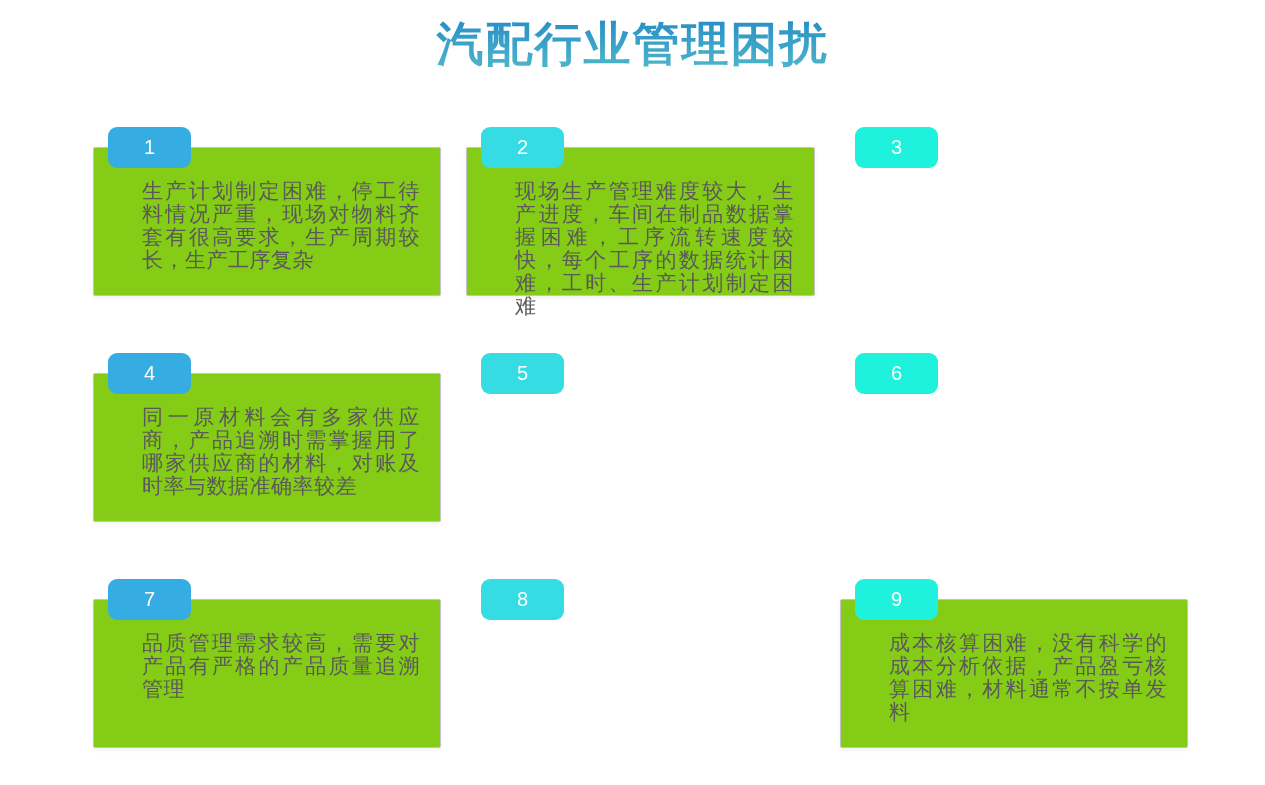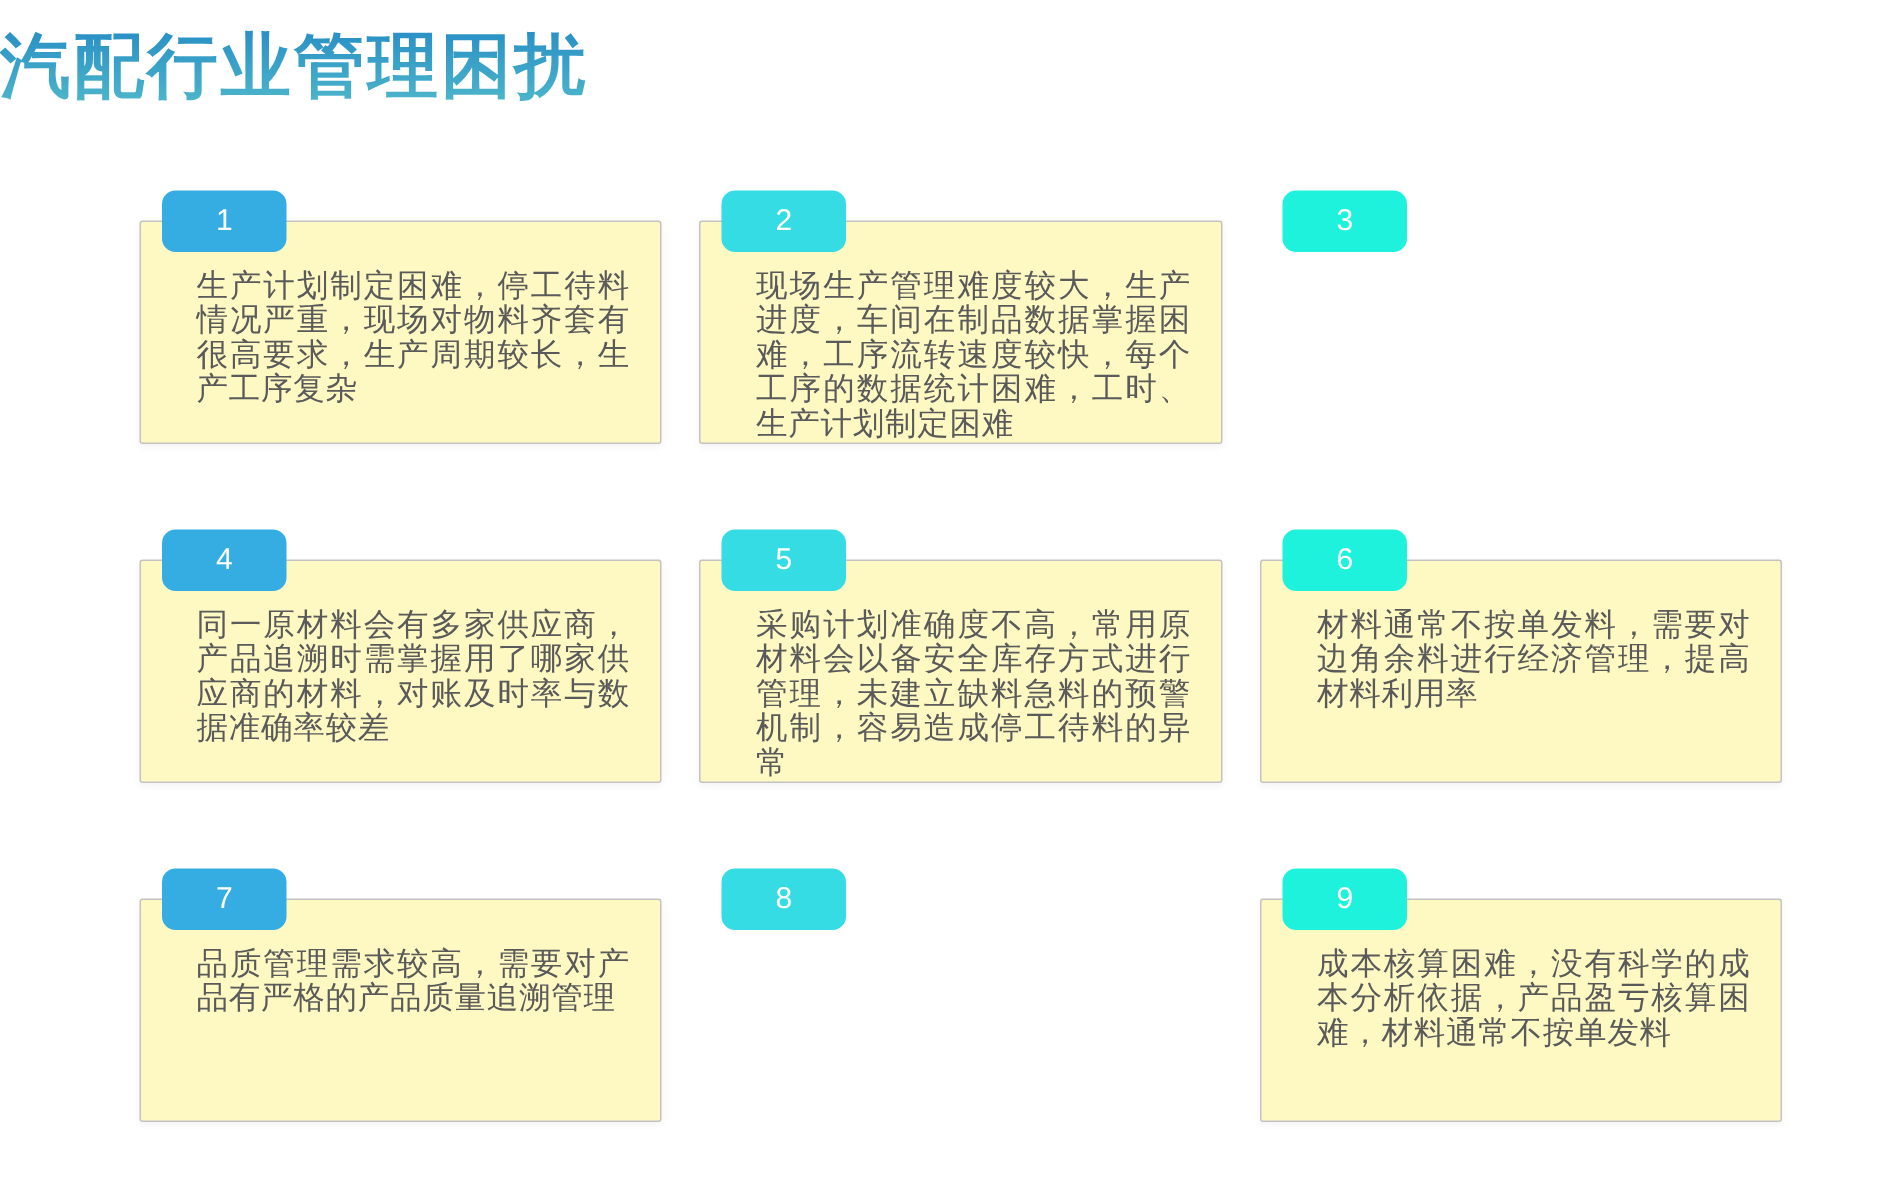--- a/index.html
+++ b/index.html
@@ -8,20 +8,21 @@
     height: 785px;
     background: #ffffff;
     font-family: "Liberation Sans", sans-serif;
     overflow: hidden;
   }
   .title {
     margin: 0;
     padding-top: 16px;
     height: 56px;
     line-height: 56px;
+    text-align: center;
     font-size: 47px;
     font-weight: 800;
     letter-spacing: 2px;
     color: #2a93c6;
   }
   @supports (-webkit-background-clip: text) {
     .title {
       background: linear-gradient(180deg, #1b80c4 0%, #4fb8ca 100%);
       -webkit-background-clip: text;
       background-clip: text;
@@ -56,25 +57,26 @@
   }
   .num {
     color: #ffffff;
     font-size: 20px;
     font-weight: 400;
   }
   .card {
     position: relative;
     height: 149px;
     box-sizing: border-box;
-    background: #fef9c3;
+    background: #84cc16;
     border: 1px solid #c3c3c3;
     border-radius: 2px;
     box-shadow: 0 2px 5px rgba(0,0,0,0.05);
     z-index: 1;
+    padding-left: 11px;
   }
   .text {
     margin: 0;
     padding: 31px 20px 0 37px;
     font-size: 21px;
     line-height: 23px;
     letter-spacing: 0.5px;
     color: #5a5a5a;
     text-align: justify;
   }
@@ -115,31 +117,25 @@
     </div>
     <div class="card">
       <p class="text">同一原材料会有多家供应商，产品追溯时需掌握用了哪家供应商的材料，对账及时率与数据准确率较差</p>
     </div>
   </div>
 
   <div class="cell">
     <div class="badge" style="background: rgb(53, 220, 228);">
       <span class="num">5</span>
     </div>
-    <div class="card">
-      <p class="text">采购计划准确度不高，常用原材料会以备安全库存方式进行管理，未建立缺料急料的预警机制，容易造成停工待料的异常</p>
-    </div>
   </div>
 
   <div class="cell">
     <div class="badge" style="background: rgb(31, 242, 220);">
       <span class="num">6</span>
-    </div>
-    <div class="card">
-      <p class="text">材料通常不按单发料，需要对边角余料进行经济管理，提高材料利用率</p>
     </div>
   </div>
 
   <div class="cell">
     <div class="badge" style="background: rgb(53, 173, 227);">
       <span class="num">7</span>
     </div>
     <div class="card">
       <p class="text">品质管理需求较高，需要对产品有严格的产品质量追溯管理</p>
     </div>

